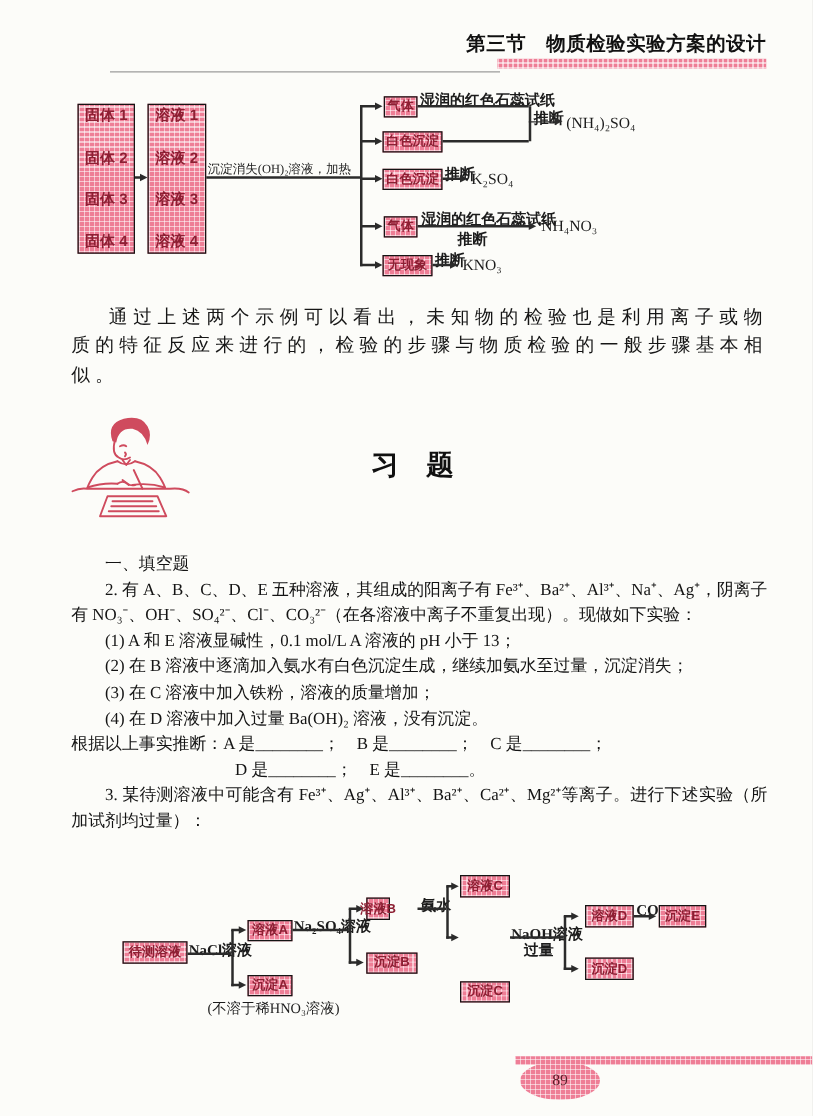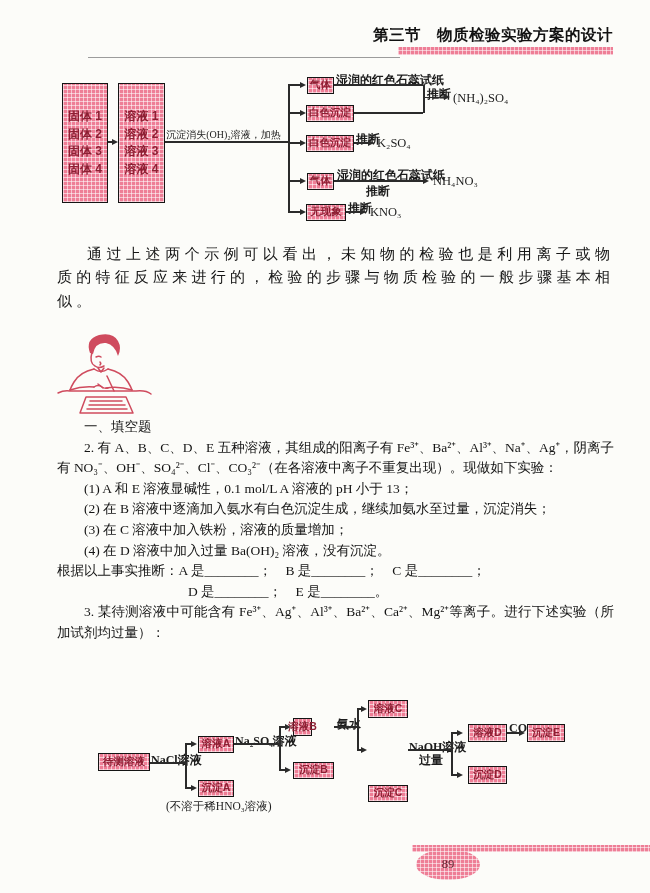--- a/index.html
+++ b/index.html
@@ -13,38 +13,38 @@
       repeating-linear-gradient(90deg, rgba(255,255,255,.55) 0 1px, rgba(255,255,255,0) 1px 4px);}
 
   .abs{position:absolute;}
   .hl{position:absolute;height:1.5px;background:#2b2b2b;}
   .vl{position:absolute;width:1.5px;background:#2b2b2b;}
   .ar{position:absolute;width:0;height:0;border-top:3.5px solid transparent;
       border-bottom:3.5px solid transparent;border-left:6.5px solid #2b2b2b;}
   .fbox{position:absolute;box-sizing:border-box;border:1.7px solid #141414;
         color:#8d1f33;font-weight:bold;font-family:"Liberation Sans",sans-serif;
         display:flex;align-items:center;justify-content:center;white-space:nowrap;}
-  .tall{flex-direction:column;justify-content:space-between;padding:24px 0;font-size:12px;}
+  .tall{flex-direction:column;justify-content:space-between;padding:0 0;font-size:12px;}
   .small{font-size:10.5px;padding:0 1px;}
   .lbl{position:absolute;font-size:10px;white-space:nowrap;font-family:"Liberation Serif",serif;}
   .lbl9{font-size:12px;font-weight:bold;}
   .chem{position:absolute;font-size:12.5px;white-space:nowrap;}
 
   .hdr-title{position:absolute;top:25px;right:37px;font-family:"Liberation Sans",sans-serif;
              font-weight:bold;font-size:15.5px;letter-spacing:.5px;color:#111;}
   .hdr-bar{position:absolute;left:398px;top:47px;width:215px;height:8px;}
   .hdr-line{position:absolute;left:88px;top:57px;width:312px;height:1.3px;background:#9c9c9c;}
 
   .para{position:absolute;left:57px;top:243px;width:557px;font-size:15px;line-height:23.4px;
         letter-spacing:4px;text-indent:2em;text-align:justify;color:#161616;}
 
   .ex-title{position:absolute;left:245px;top:357px;width:170px;text-align:center;
             font-family:"Liberation Sans",sans-serif;font-weight:bold;font-size:22px;color:#101010;}
 
-  .ex{position:absolute;left:57px;top:417px;width:557px;font-size:13.5px;line-height:20.6px;
+  .ex{position:absolute;left:57px;top:441px;width:557px;font-size:13.5px;line-height:20.6px;
       color:#141414;}
   .ex p{margin:0;text-align:justify;}
   .ind{text-indent:2em;}
   .ind-d{text-indent:131px;}
 
   .ftr-bar{position:absolute;left:412px;top:845px;width:238px;height:7px;}
   .ftr-ellipse{position:absolute;left:416px;top:849px;width:64px;height:31px;border-radius:50%;
                display:flex;align-items:center;justify-content:center;
                font-size:12.5px;color:#5d1b28;font-family:"Liberation Serif",serif;}
 </style>
@@ -146,20 +146,21 @@
         <path d="M2,61 Q8,58 14,59 L80,59 Q90,58 95,62"></path>
 
         <path d="M30,65 L70,65 L77,81 L24,81 Z"></path>
         <path d="M34,69 L66,69"></path>
         <path d="M33,73 L69,73"></path>
         <path d="M31,77 L71,77"></path>
       </g>
     </svg>
   </div>
 
+  <div class="ex-title">习　题</div>
 
   <div class="ex">
     <p class="ind">一、填空题</p>
     <p class="ind">2. 有 A、B、C、D、E 五种溶液，其组成的阳离子有 Fe³⁺、Ba²⁺、Al³⁺、Na⁺、Ag⁺，阴离子有 NO₃⁻、OH⁻、SO₄²⁻、Cl⁻、CO₃²⁻（在各溶液中离子不重复出现）。现做如下实验：</p>
     <p class="ind">(1) A 和 E 溶液显碱性，0.1 mol/L A 溶液的 pH 小于 13；</p>
     <p class="ind">(2) 在 B 溶液中逐滴加入氨水有白色沉淀生成，继续加氨水至过量，沉淀消失；</p>
     <p class="ind">(3) 在 C 溶液中加入铁粉，溶液的质量增加；</p>
     <p class="ind">(4) 在 D 溶液中加入过量 Ba(OH)₂ 溶液，没有沉淀。</p>
     <p>根据以上事实推断：A 是________；　B 是________；　C 是________；</p>
     <p class="ind-d">D 是________；　E 是________。</p>

